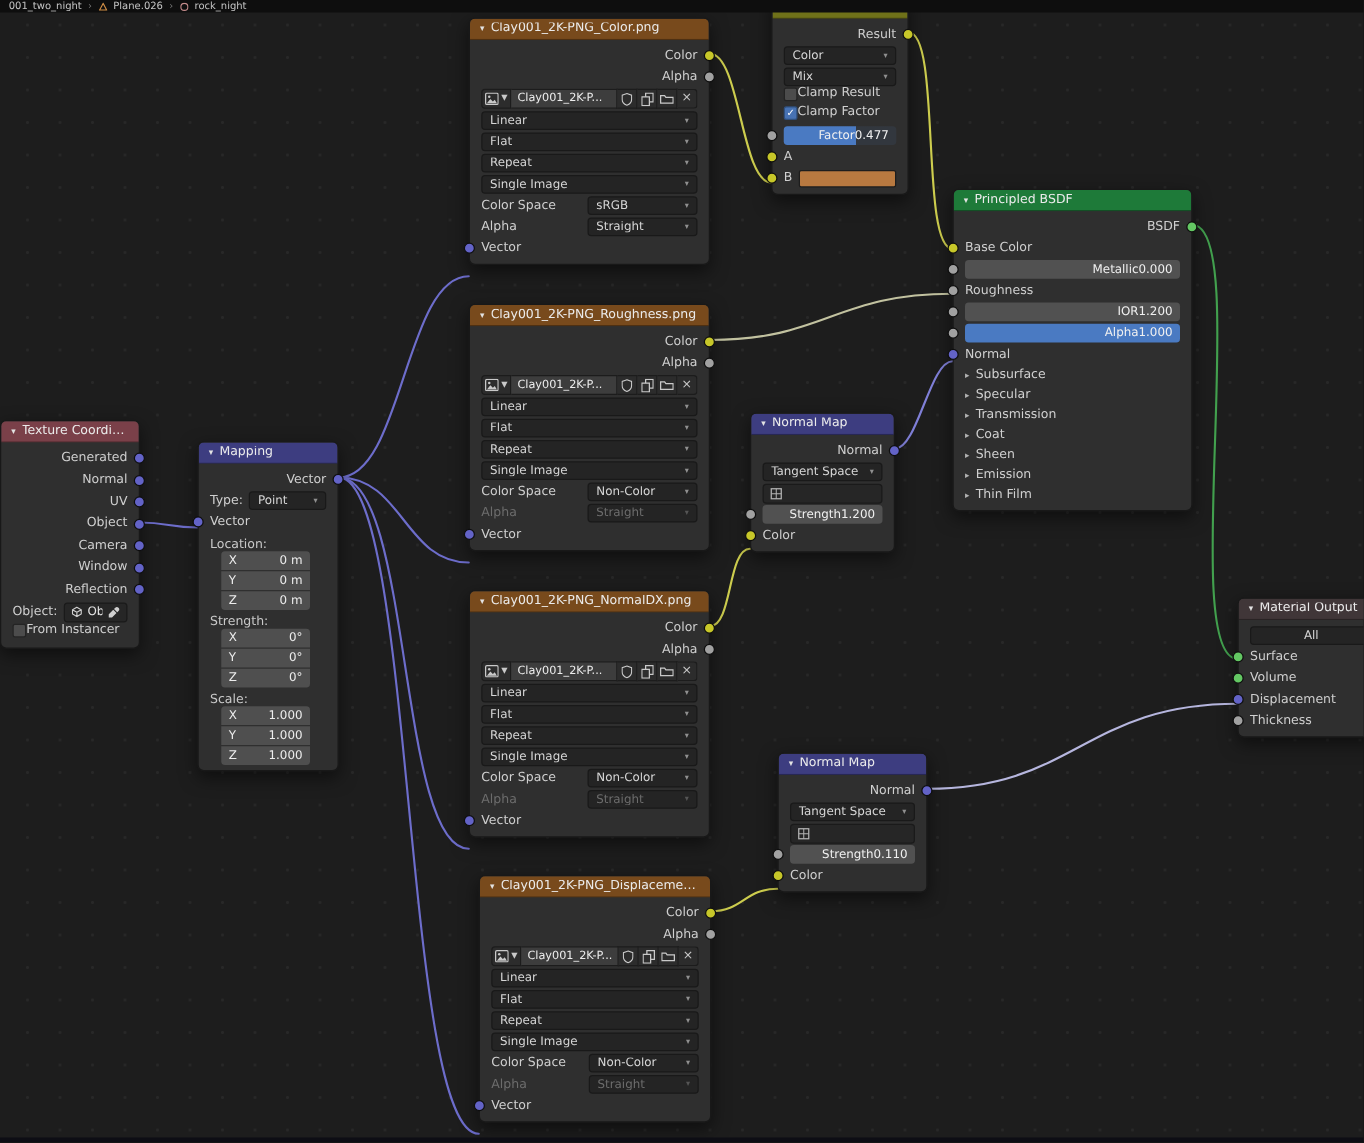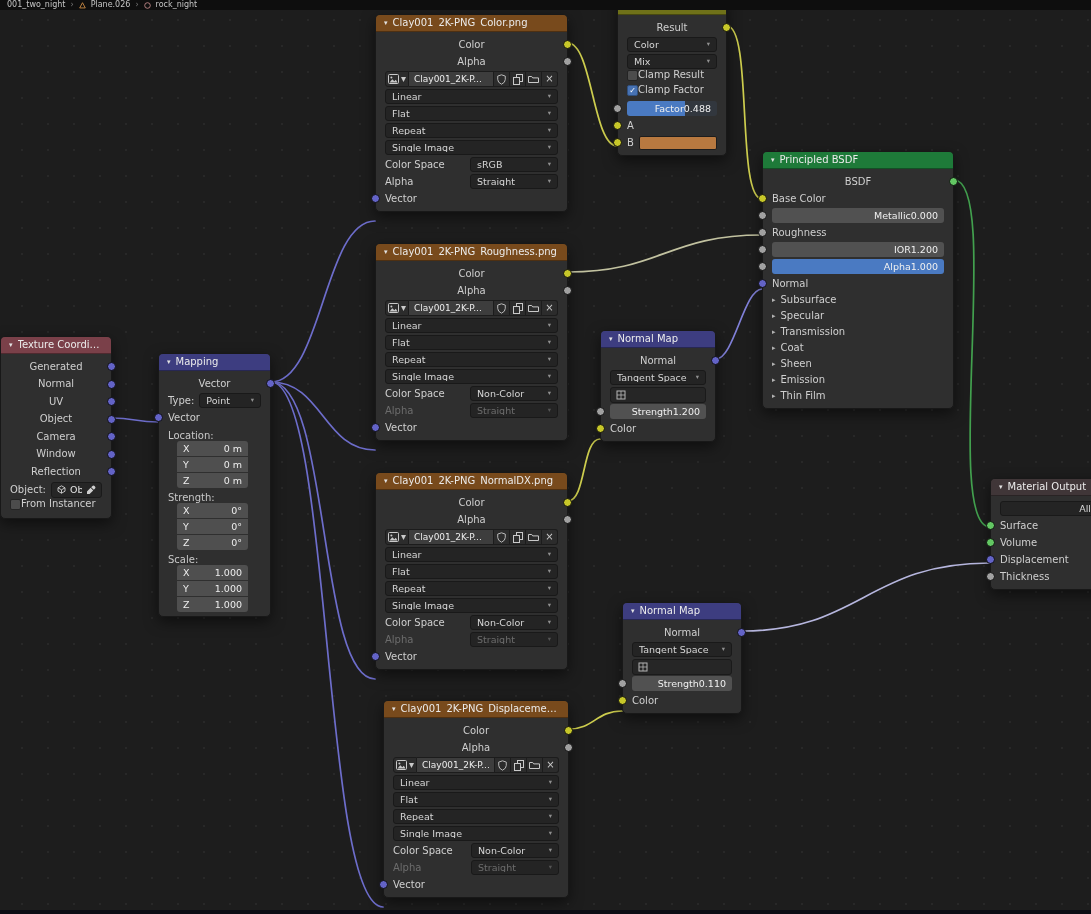--- a/index.html
+++ b/index.html
@@ -13,38 +13,38 @@
 
   .node{position:absolute;z-index:2;background:rgba(47,47,47,.97);border:1px solid #181818;
     border-radius:5px;box-shadow:0 5px 14px rgba(0,0,0,.5);color:#cfcfcf;font-size:10px;line-height:1}
   .nhdr{height:17px;display:flex;align-items:center;gap:5px;padding:0 8px;border-radius:4px 4px 0 0;
     color:#ebebeb;white-space:nowrap;overflow:hidden;border-bottom:1px solid rgba(0,0,0,.35)}
   .nhdr .chev{font-size:7px;color:#e3e3e3;flex:0 0 auto}
   .nhdr .ttl{overflow:hidden;text-overflow:ellipsis;white-space:nowrap}
   .nbody{position:relative;padding:4px 0}
 
   .row{position:relative;height:17px;display:flex;align-items:center;gap:5px;padding:0 9px}
-  .row.out{justify-content:center}
+  .row.out{justify-content:flex-end}
   .row.tall{height:17.5px}
   .lblrow{height:15px;display:flex;align-items:flex-end;padding:0 9px;color:#c9c9c9}
   .lbl{color:#cfcfcf}
   .lbl.dim{color:#6c6c6c}
 
   .sock{position:absolute;top:50%;margin-top:-4.5px;width:9px;height:9px;border-radius:50%;
     border:1px solid #0e0e0e;z-index:4}
   .sock.l{left:-5px}.sock.r{right:-5px}
   .sk-col{background:#c7c729}.sk-val{background:#a1a1a1}.sk-vec{background:#6363c7}.sk-shd{background:#63c763}
 
   .dd{flex:1;height:15px;background:#242424;border:1px solid #191919;border-radius:3px;
     display:flex;align-items:center;gap:4px;padding:0 6px;color:#d6d6d6}
   .dd .txt{flex:1;overflow:hidden;white-space:nowrap;font-size:9.5px}
   .dd .dar{font-size:6.5px;color:#909090;flex:0 0 auto}
   .dd.fix{flex:0 0 auto;margin-left:auto;width:88px}
   .dd.dis .txt{color:#6c6c6c}.dd.dis .dar{color:#555}
-  .dd.noarrow .txt{text-align:right}
+  .dd.noarrow .txt{text-align:center}
 
   .slider{flex:1;height:15px;background:#515151;border-radius:3px;display:flex;align-items:center;
     justify-content:flex-end;padding:0 6px;color:#f0f0f0;overflow:hidden;font-size:9.5px}
   .slider.acc{background:#4a7ac2}
   .slider.factor{background:linear-gradient(90deg,#4a7ac2 0 64.2%,#32373e 64.2% 100%)}
 
   .vgroup{padding:0 22px 0 18px}
   .vslider{height:15px;background:#4f4f4f;display:flex;align-items:center;justify-content:space-between;
     padding:0 6px;color:#ededed;margin-bottom:1px;font-size:9.5px}
   .vslider:first-child{border-radius:3px 3px 0 0}
@@ -612,21 +612,21 @@
       <div class="cbrow mt3">
         <span class="cb on">
             <span>✓</span>
           </span>
         <span class="lbl">Clamp Factor</span>
       </div>
       <div class="row mt4">
         <span class="sock l sk-val"></span>
         <span class="slider factor">
           <span>Factor</span>
-          <span>0.488</span>
+          <span>0.477</span>
         </span>
       </div>
       <div class="row mt2">
         <span class="sock l sk-col"></span>
         <span class="lbl">A</span>
       </div>
       <div class="row mt1">
         <span class="sock l sk-col"></span>
         <span class="lbl">B</span>
         <span class="swatch" style="background: rgb(184, 121, 64);"></span>

